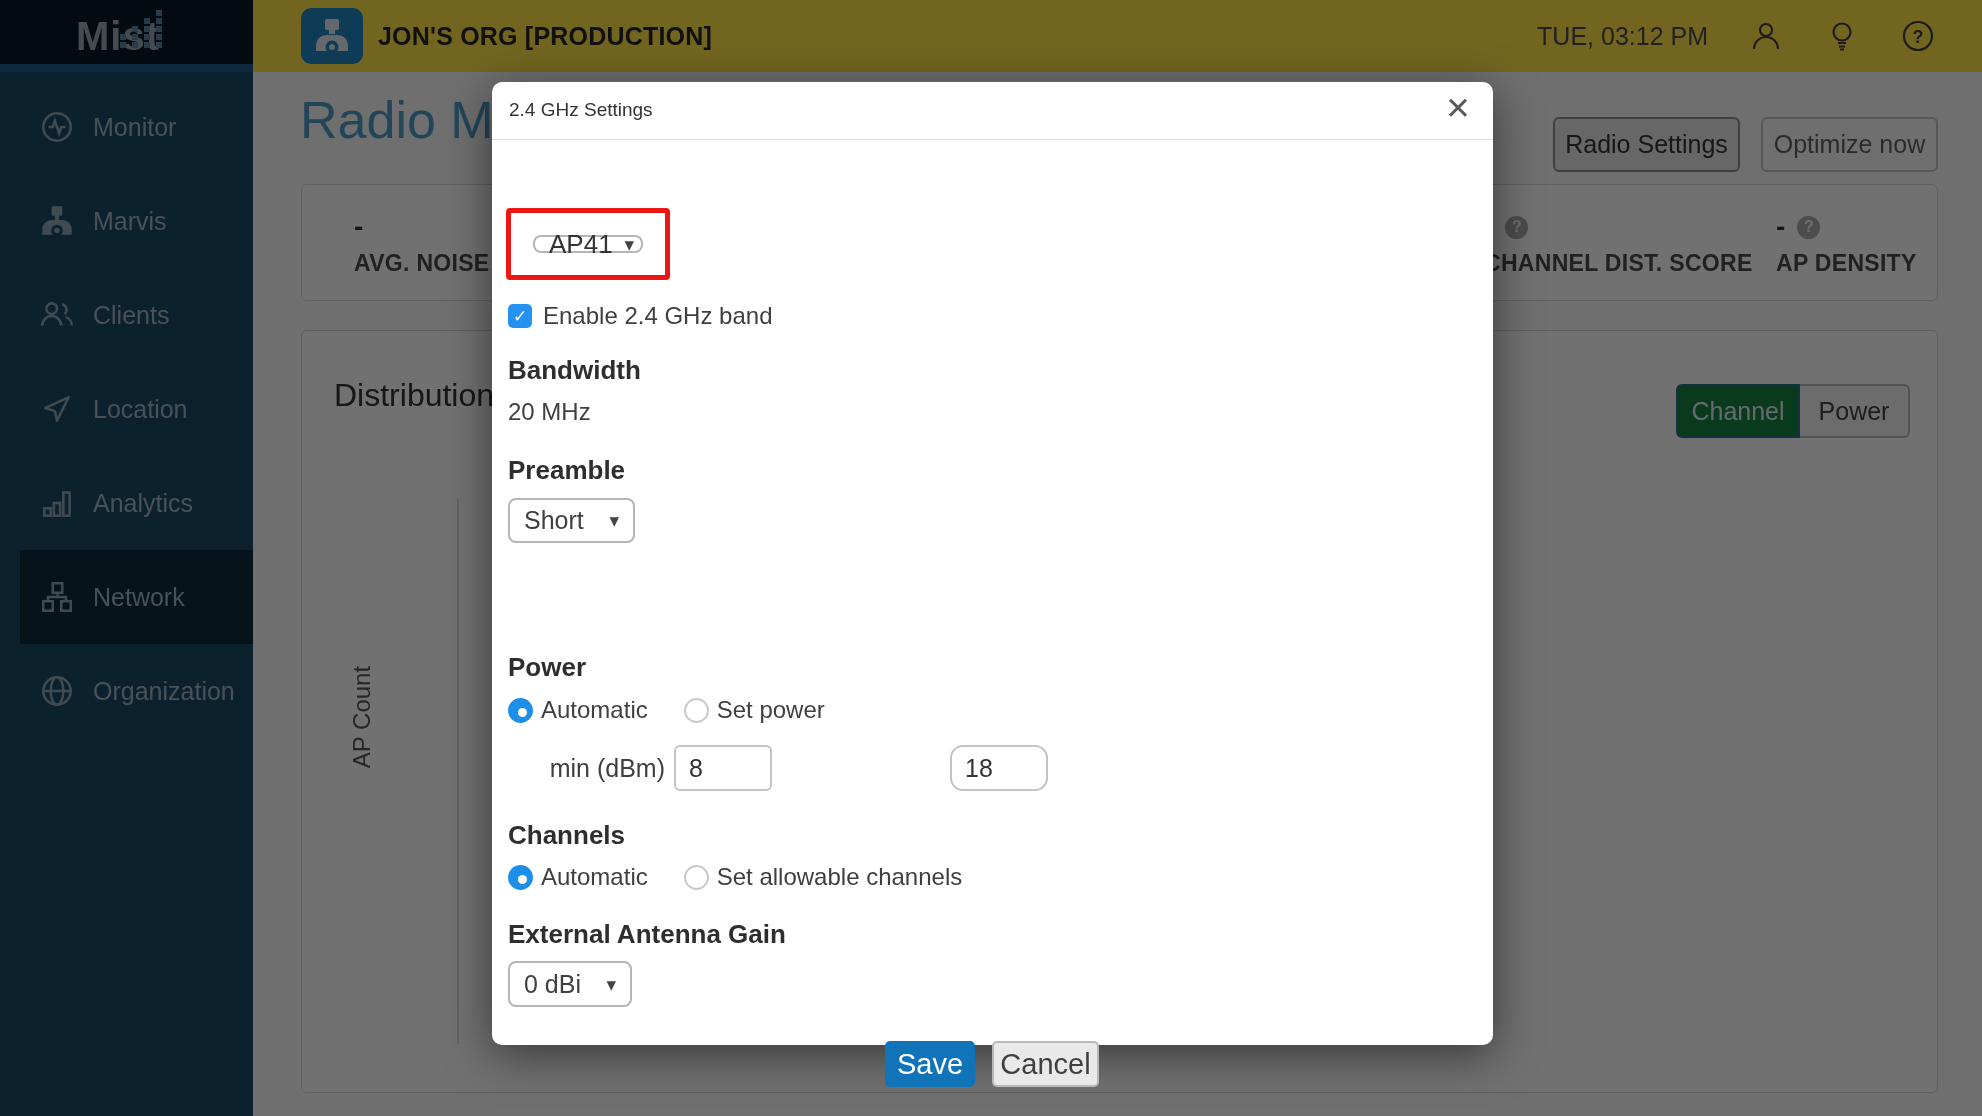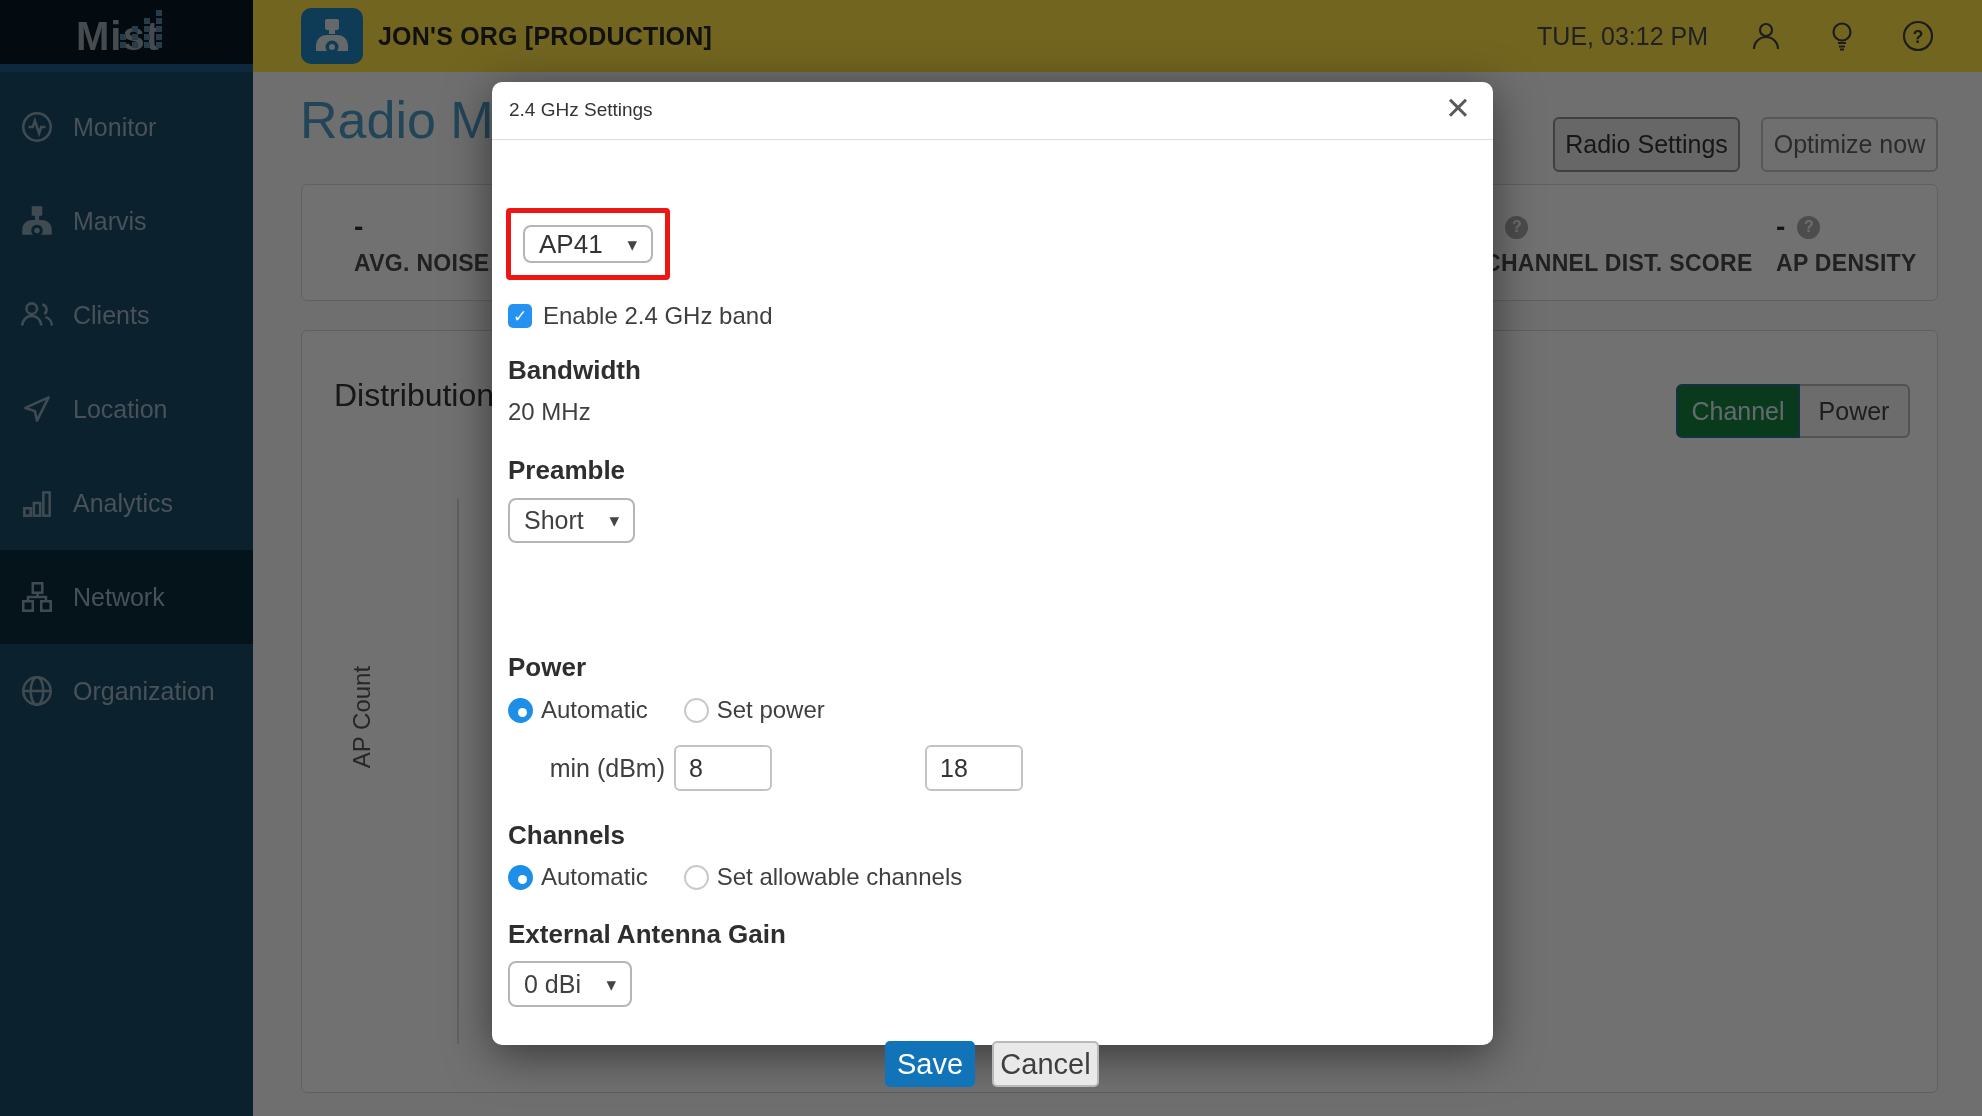--- a/index.html
+++ b/index.html
@@ -4,21 +4,21 @@
 <style>
   * { margin:0; padding:0; box-sizing:border-box; }
   html,body { width:1982px; height:1116px; overflow:hidden; }
   body { font-family:"Liberation Sans","DejaVu Sans",sans-serif; position:relative; background:#f7f7f7; }
 
   
   .sidebar { position:absolute; left:0; top:0; width:253px; height:1116px; background:#1a4a66; z-index:1; }
   .logo-block { height:72px; background:#081724; border-bottom:8px solid #1d5a8c; position:relative; }
   .logo { position:absolute; left:76px; top:14px; color:#9aa7ae; font-size:40px; font-weight:600; letter-spacing:1px; }
   .logo-dots { position:absolute; left:118px; top:4px; }
-  .nav { position:absolute; top:80px; left:0; width:253px; }
+  .nav { position:absolute; top:80px; left:0; width:253px;padding-left:20px; }
   .nav-item { height:94px; display:flex; align-items:center; padding-left:18px; gap:17px; color:#9fb3c0; font-size:25px; cursor:pointer; }
   .nav-item.selected { background:#0d2b3d; }
   .nav-icon { width:38px; height:38px; flex:0 0 38px; }
   .nav-icon svg { width:38px; height:38px; stroke:#8ea6b4; fill:none; stroke-width:2.4; }
   .nav-icon svg .fil { fill:#8ea6b4; stroke:none; }
 
   
   .header { position:absolute; left:253px; top:0; width:1729px; height:72px; background:#fde047; display:flex; align-items:center; z-index:1; }
   .org-badge { width:62px; height:56px; margin-left:48px; background:#1f83bd; border-radius:10px; display:flex; align-items:center; justify-content:center; cursor:pointer; }
   .org-name { margin-left:15px; font-size:25px; font-weight:800; color:#262626; letter-spacing:.2px; }
@@ -57,21 +57,21 @@
   .modal { position:absolute; left:492px; top:82px; width:1001px; height:963px; background:#fff; border-radius:10px; box-shadow:0 10px 45px rgba(0,0,0,.5); z-index:20; }
   .modal-header { position:relative; height:58px; border-bottom:1px solid #dcdcdc; }
   .modal-title { position:absolute; left:17px; top:0; line-height:56px; font-size:19px; font-weight:400; color:#333; }
   .modal-close { position:absolute; right:22px; top:8px; font-size:31px; font-weight:700; color:#595959; cursor:pointer; }
   .modal-body { position:relative; height:904px; }
   .m-abs { position:absolute; }
   .h-bold { font-size:26px; font-weight:700; color:#2e2e2e; }
   .h-big { font-size:33px; color:#626262; }
   .m-text { font-size:24px; color:#3f3f3f; }
 
-  .red-box { left:14px; top:68px; width:164px; height:72px; border:5px solid #ee1515; border-radius:4px; padding:12px; }
+  .red-box { left:14px; top:68px; width:164px; height:72px; border:5px solid #ee1515; border-radius:4px; padding:22px; }
   .dropdown { display:flex; align-items:center; justify-content:space-between; border:2px solid #b5b5b5; border-radius:8px; background:#fff; padding:0 14px; cursor:pointer; }
   .dd-ap41 { width:100%; height:100%; font-size:26px; color:#333; }
   .dd-arrow { font-size:19px; color:#444; margin-left:12px; }
   .dd-short { left:16px; top:358px; width:127px; height:45px; font-size:25px; color:#3f3f3f; }
   .dd-dbi { left:16px; top:821px; width:124px; height:46px; font-size:25px; color:#3f3f3f; }
 
   .check-row { left:16px; top:162px; display:flex; align-items:center; gap:11px; }
   .checkbox { width:24px; height:24px; border-radius:5px; background:#2492f0; color:#fff; font-size:17px; font-weight:700; display:flex; align-items:center; justify-content:center; cursor:pointer; }
 
   .radio-row { display:flex; align-items:center; height:34px; }
@@ -302,21 +302,21 @@
       <span class="radio sel"></span>
       <span class="radio-label">Automatic</span>
       <span class="radio-gap"></span>
       <span class="radio"></span>
       <span class="radio-label">Set power</span>
     </div>
 
     <div class="m-abs minmax-row">
       <span class="mm-label" style="left:55px; width:118px">min (dBm)</span>
       <input class="mm-input" style="left: 182px;" value="8">
-      <input class="mm-input" style="left: 433px;" value="18">
+      <input class="mm-input" style="left: 458px; border-radius: 13px;" value="18">
     </div>
 
     <div class="m-abs h-bold" style="left:16px; top:680px">Channels</div>
     <div class="m-abs radio-row" style="left:16px; top:720px">
       <span class="radio sel"></span>
       <span class="radio-label">Automatic</span>
       <span class="radio-gap"></span>
       <span class="radio"></span>
       <span class="radio-label">Set allowable channels</span>
     </div>

